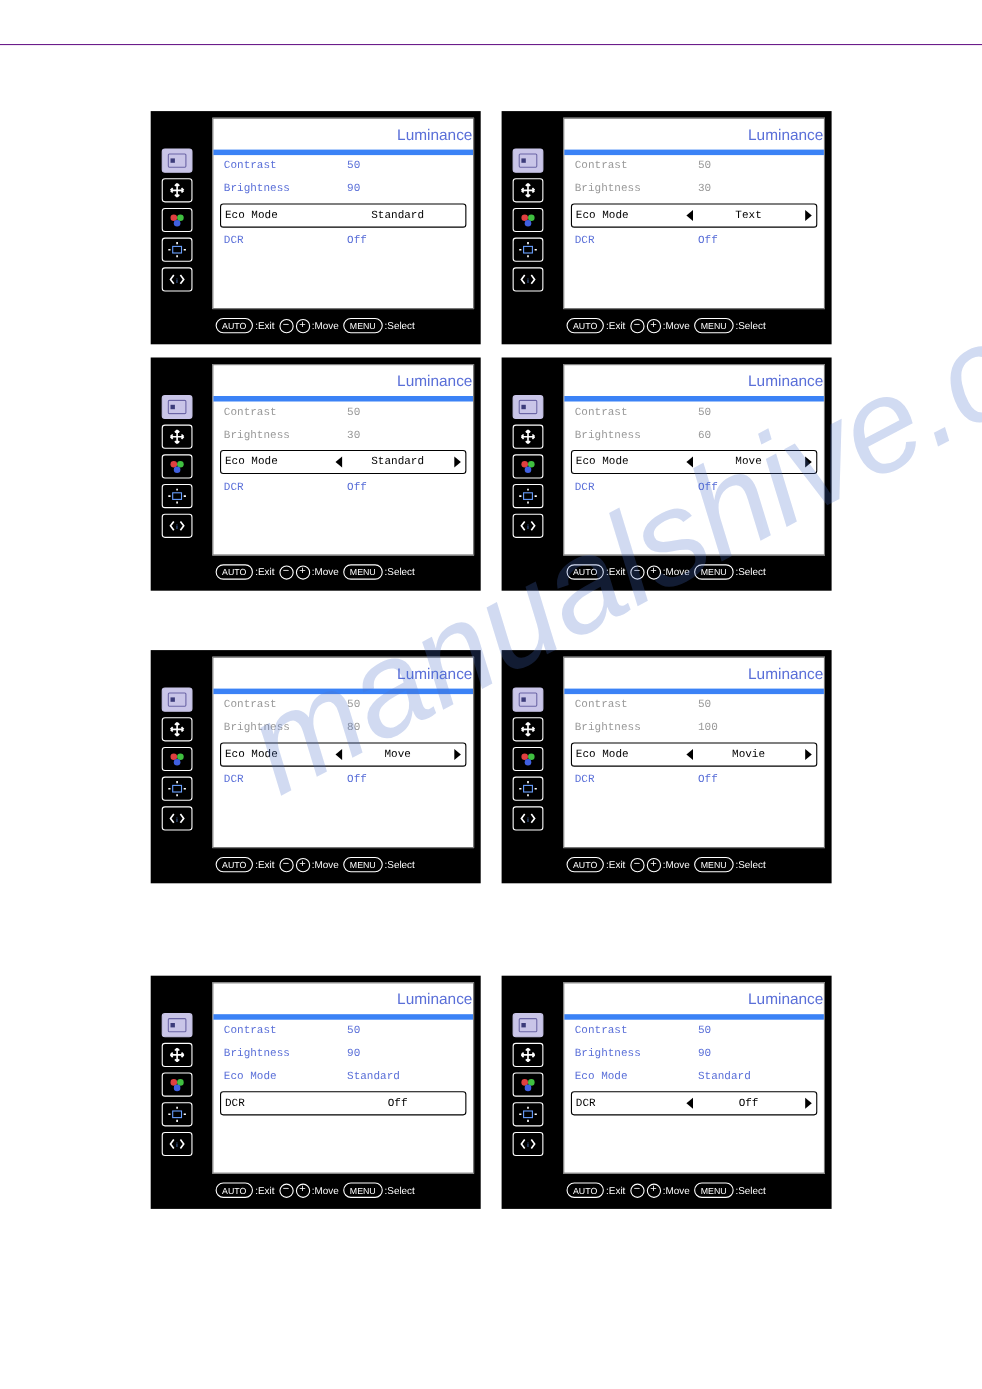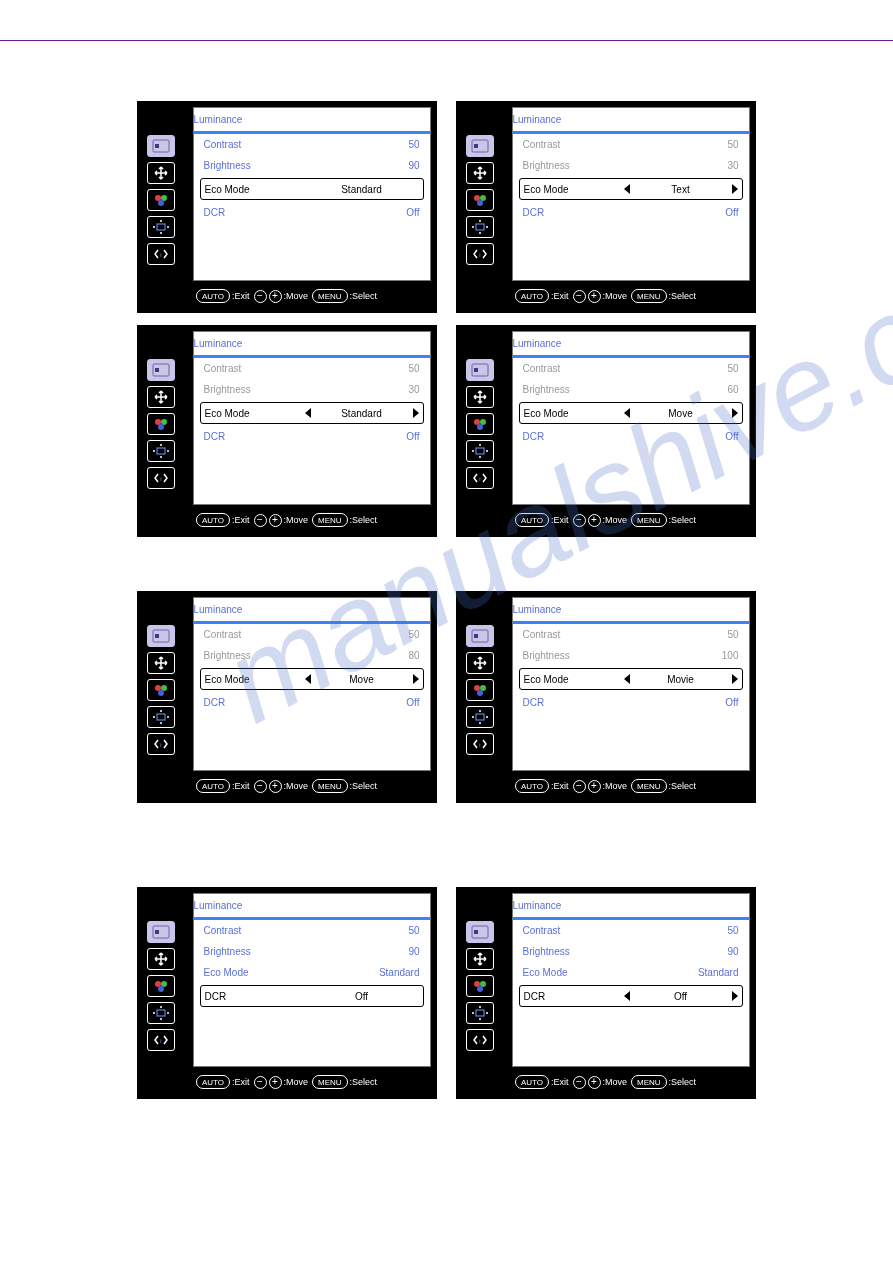--- a/index.html
+++ b/index.html
@@ -77,34 +77,35 @@
     position: absolute;
     left: 50px;
     top: 0;
     right: 0;
     bottom: 26px;
     background: #fff;
     border: 1px solid #777;
   }
   .title {
     color: #5a6fd8;
-    text-align: left;
-    font-size: 10px;
+    text-align: right;
+    font-size: 14px;
     padding: 6px 0;
-    border-bottom: 3px solid #3b82f6;
+    border-bottom: 5px solid #3b82f6;
   }
   .row {
     display: flex;
     align-items: center;
     font-size: 10px;
     padding: 4px 10px;
     height: 21px;
+    font-family: Liberation Mono, monospace;
   }
   .row .label { flex: 0 0 112px; }
-  .row .value { flex: 1; text-align: right; }
+  .row .value { flex: 1; text-align: left; }
   .row.blue { color: #5a6fd8; }
   .row.grey { color: #999; }
   .row.highlight {
     border: 1px solid #000;
     border-radius: 3px;
     margin: 2px 6px;
     padding: 3px 4px 3px 4px;
     color: #000;
     height: 22px;
   }

